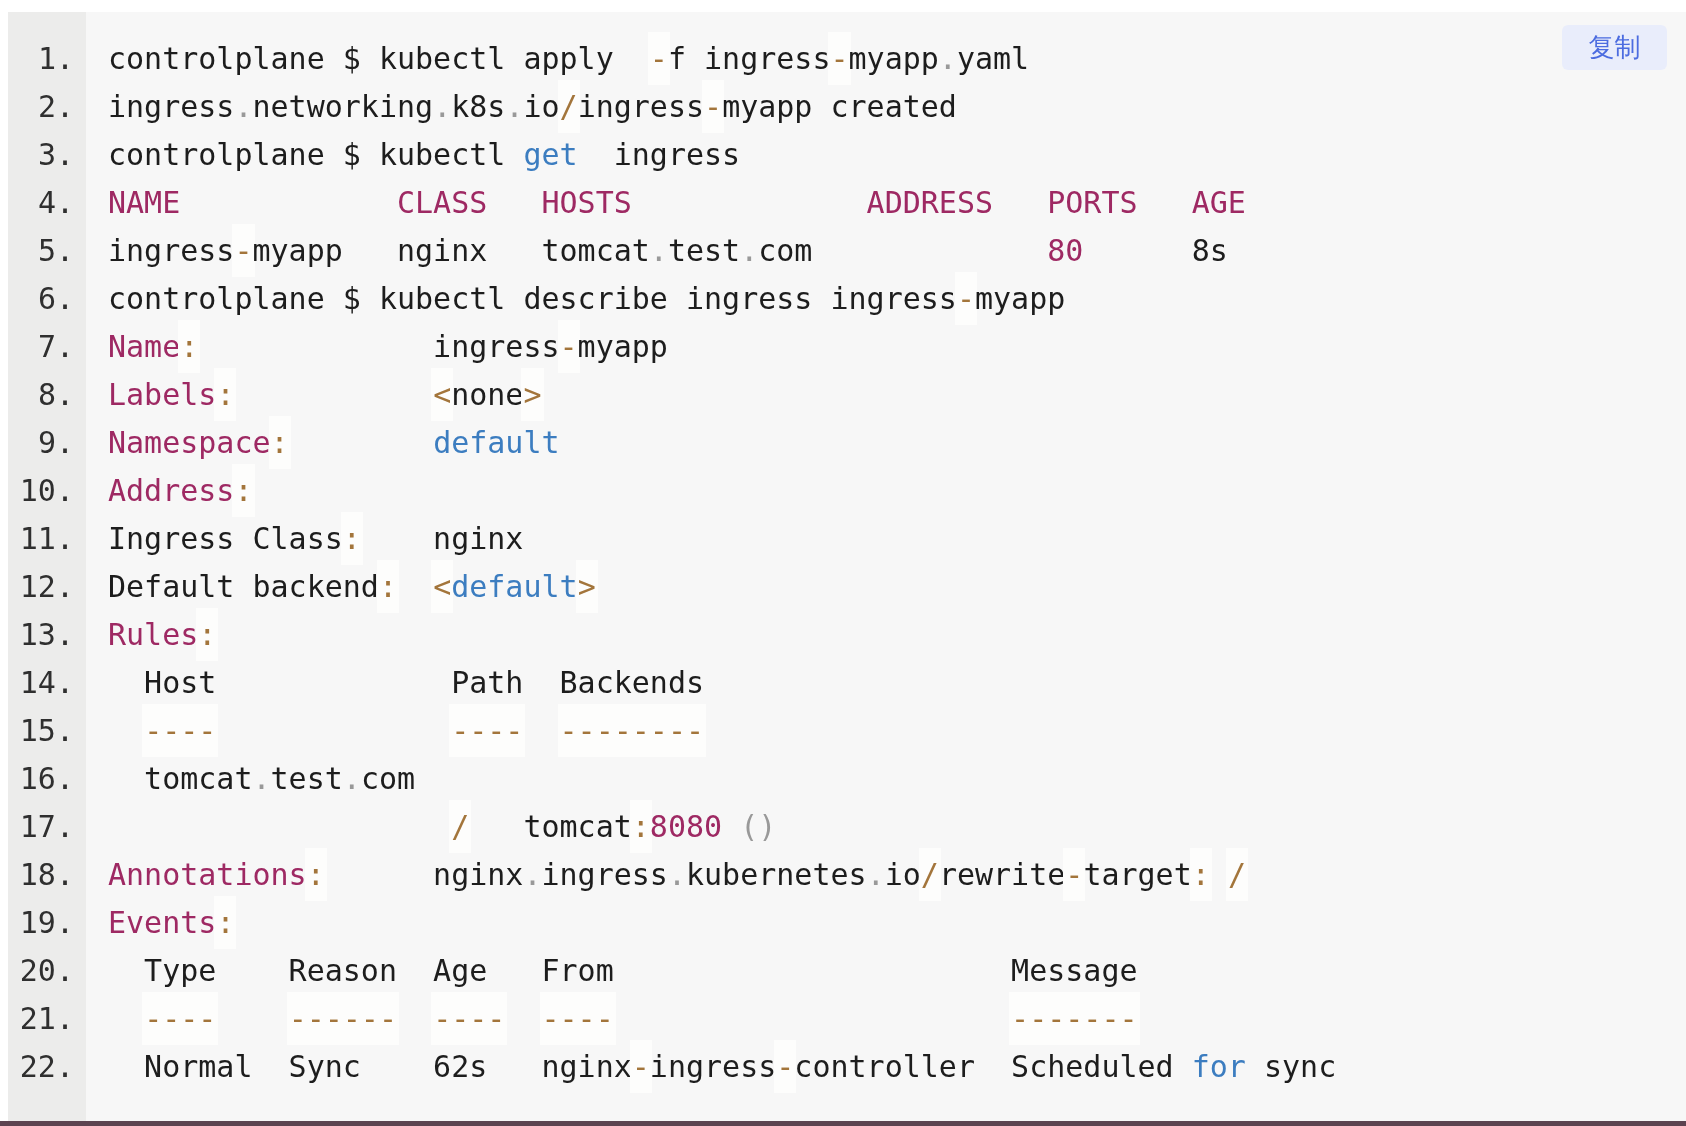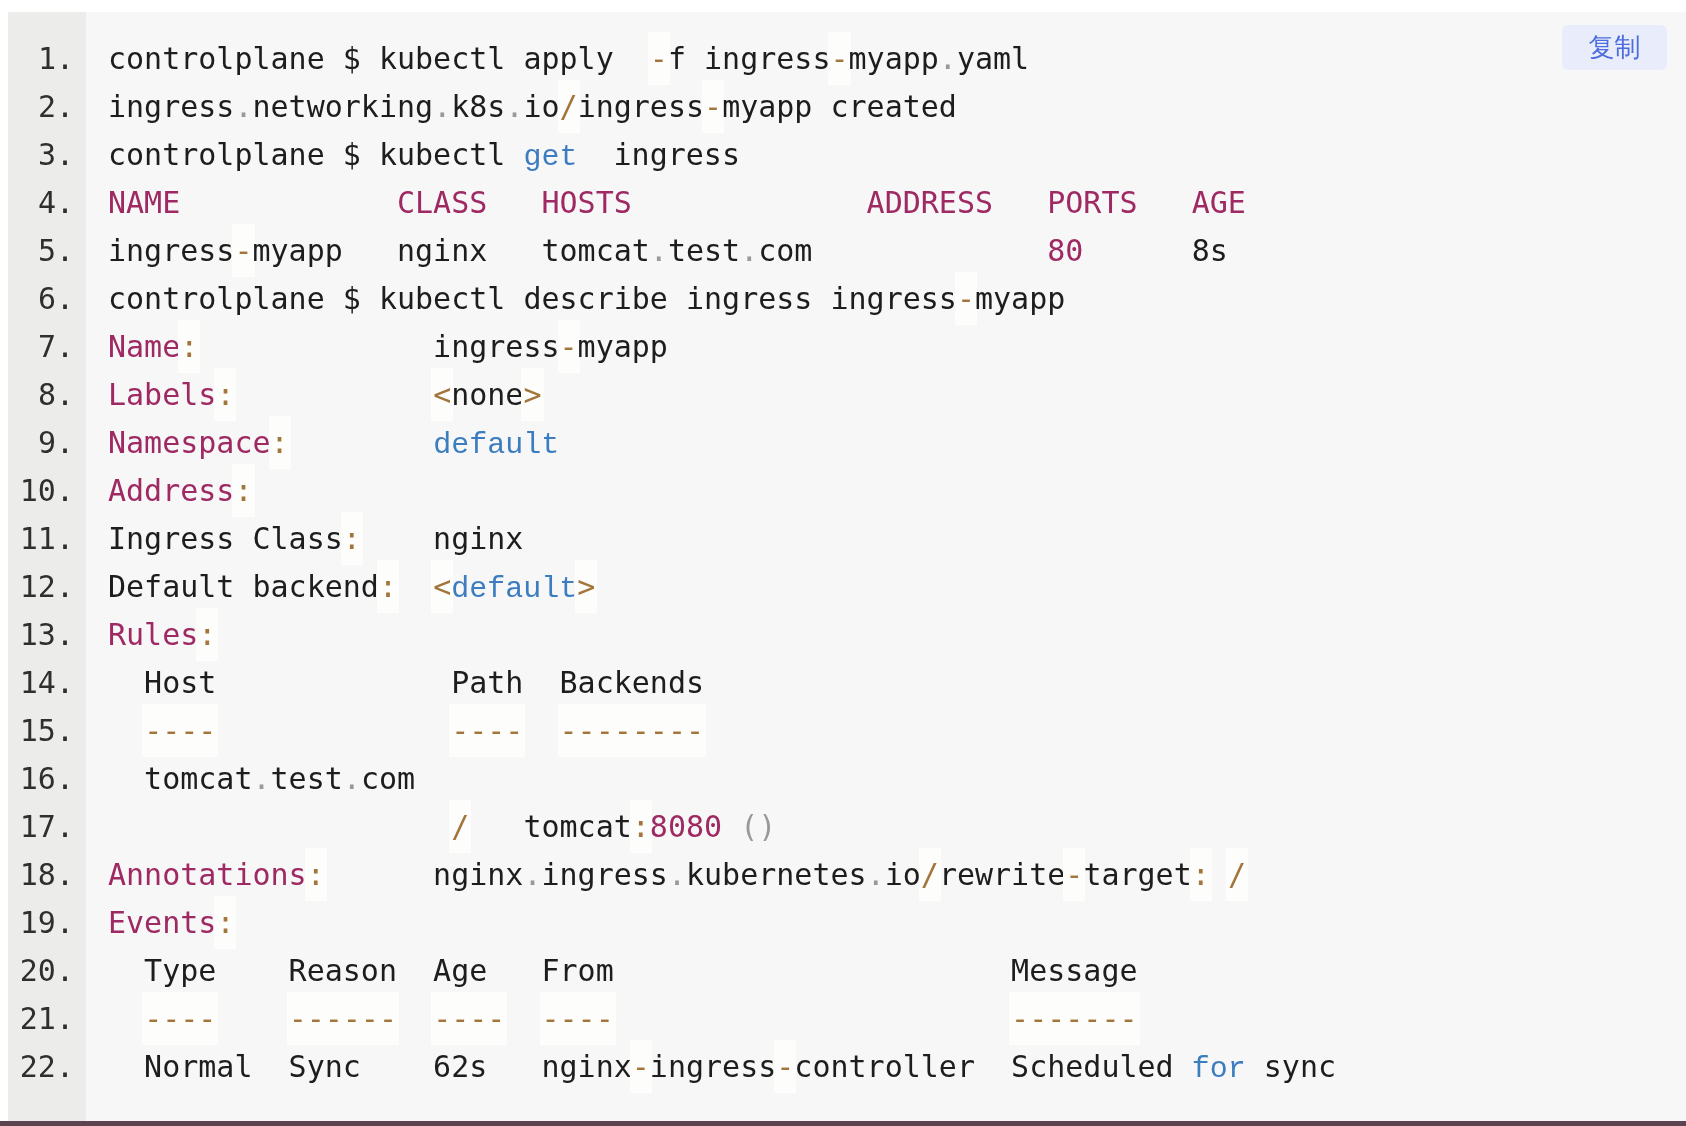--- a/index.html
+++ b/index.html
@@ -16,21 +16,21 @@
     font-family:"DejaVu Sans Mono","Liberation Mono",monospace;
     font-size:30px;line-height:48px;white-space:pre;
   }
   .line{height:48px;position:relative;}
   .ln{
     position:absolute;left:0;top:0;width:66px;text-align:right;
     color:#2f2f2f;
   }
   .lc{position:absolute;left:100px;top:0;color:var(--text,#1d1d1d);}
   .m{color:var(--magenta,#9e2963);}
-  .b{color:var(--blue,#3c7dc0);font-family:Liberation Mono, monospace;}
+  .b{color:var(--blue,#3c7dc0);}
   .g{color:var(--gray,#999999);}
   .p{
     color:var(--brown,#a3753b);
     background:var(--punct-bg,#fdfdfc);
     padding:7px 0;
     box-shadow:0 0 0 2px var(--punct-bg,#fdfdfc);
   }
   #copy-btn{
     position:absolute;top:13px;right:19px;width:105px;height:45px;
     background:var(--button-bg,#e9edfb);color:var(--button-text,#4c6ce0);

